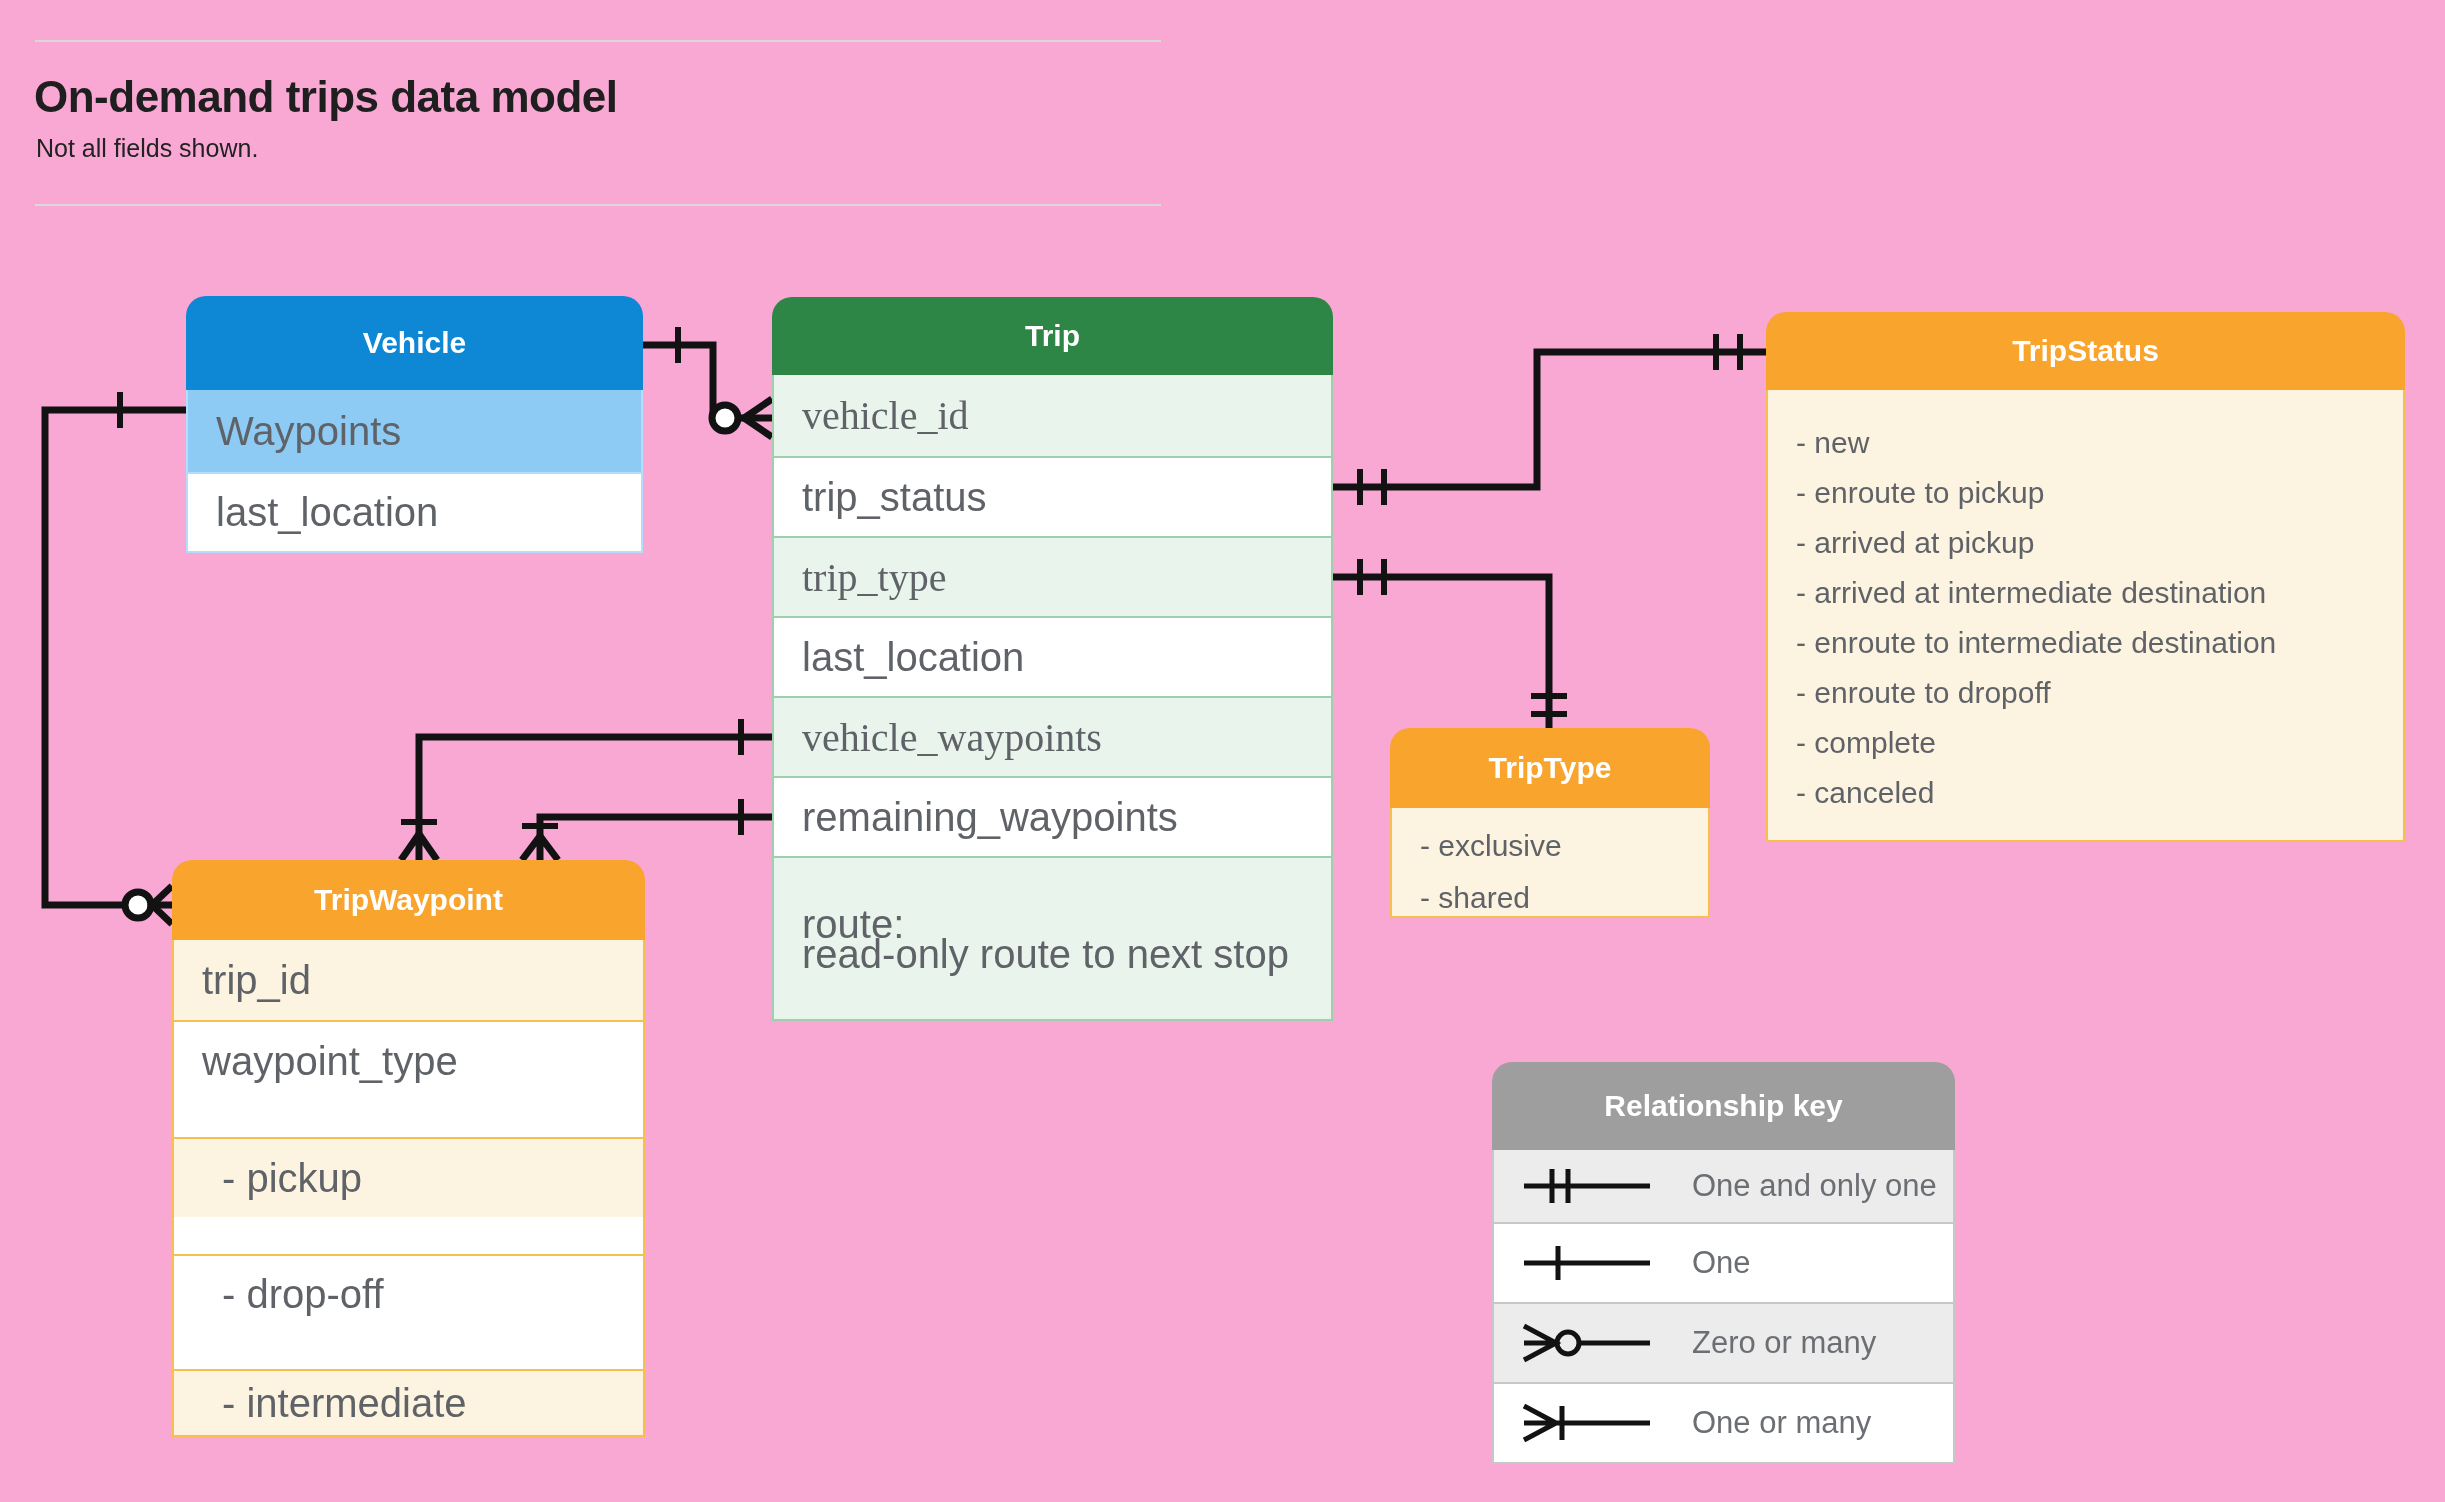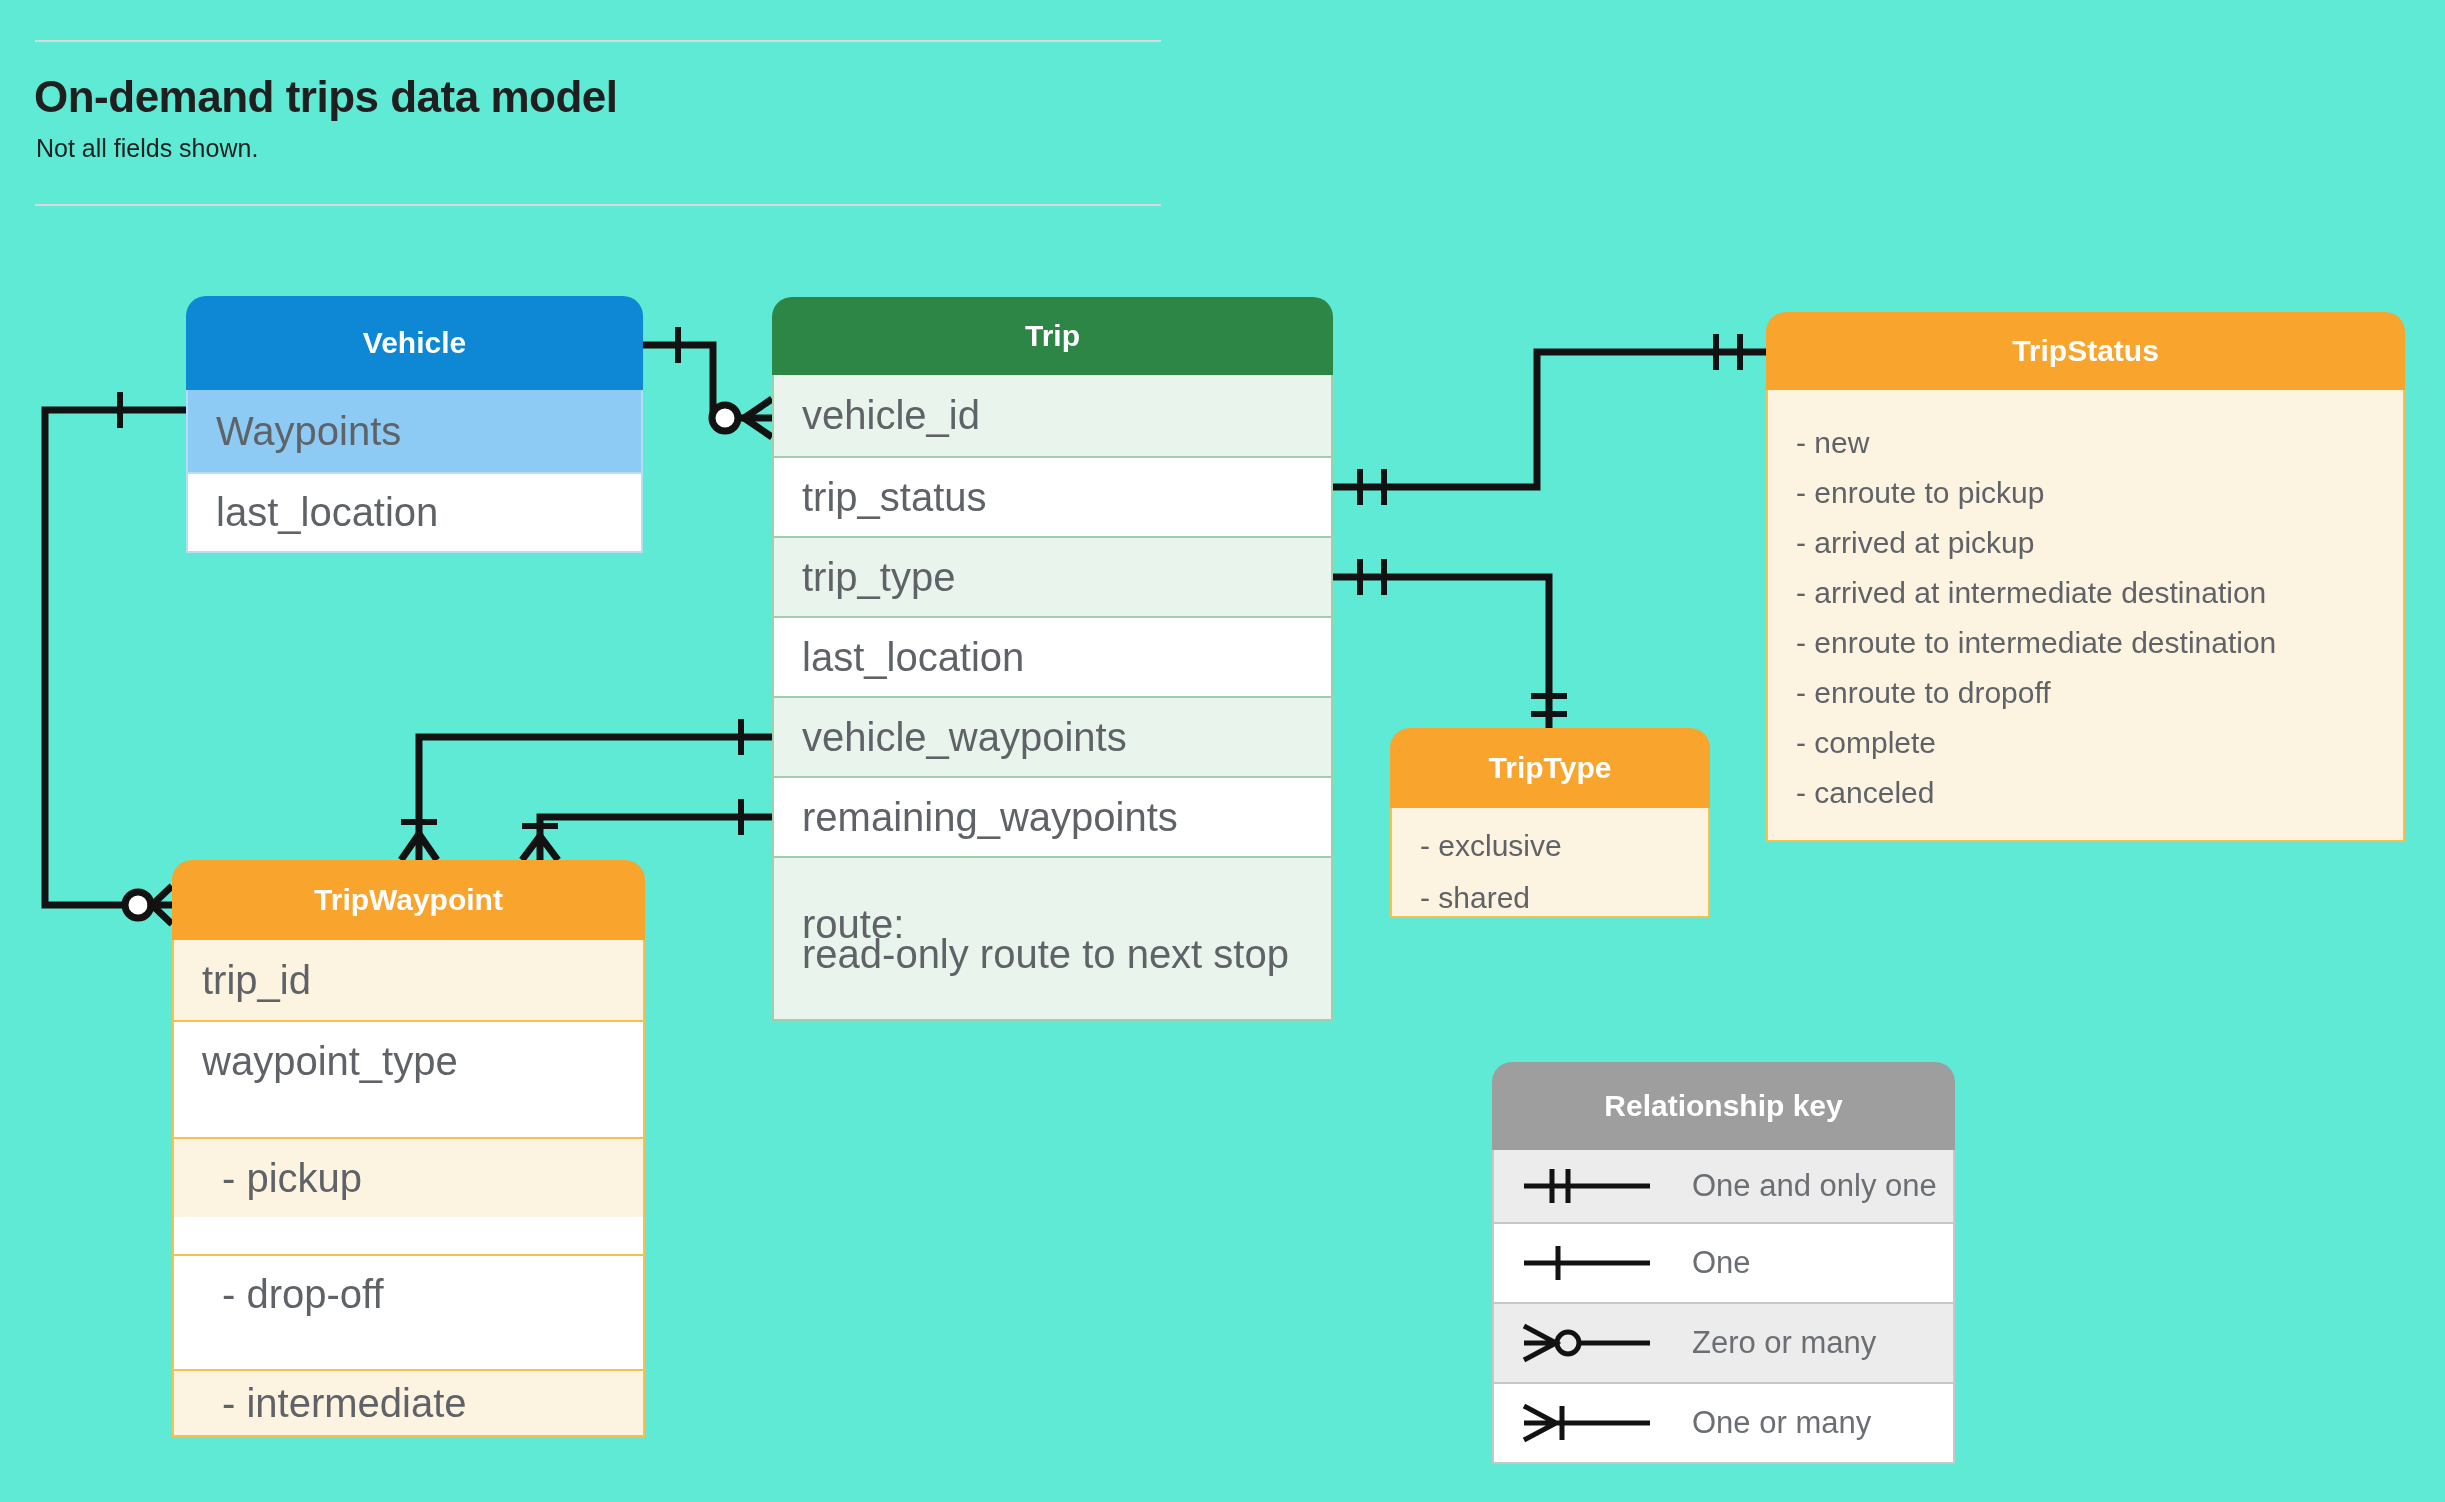--- a/index.html
+++ b/index.html
@@ -6,21 +6,21 @@
     --blue-header:#0e87d5; --blue-row:#8dcaf4; --blue-border:#b5dcf8;
     --green-header:#2e8646; --green-row:#e9f4ec; --green-border:#a0cfae;
     --orange-header:#f9a42d; --orange-row:#fdf3e1; --orange-border:#f7bf4e;
     --gray-header:#9e9e9e; --gray-row:#ececec; --gray-border:#c7c7c7;
     --text:#5f6368; --title-text:#1f1f1f; --wire:#121212;
   }
   *{margin:0;padding:0;box-sizing:border-box;}
   html,body{background:#ffffff;}
   body{width:2445px;height:1502px;overflow:hidden;
        font-family:"Liberation Sans","DejaVu Sans",sans-serif;}
-  #canvas{position:relative;width:2445px;height:1502px;background:#5eead4;}
+  #canvas{position:relative;width:2445px;height:1502px;background:#f9a8d4;}
 
   
   .rule{position:absolute;height:2px;background:#d9d9d9;}
   #rule-top{left:35px;top:40px;width:1126px;}
   #rule-bottom{left:35px;top:204px;width:1126px;}
   #page-title{position:absolute;left:34px;top:72px;font-size:44px;font-weight:bold;
               color:var(--title-text);letter-spacing:-0.5px;}
   #page-subtitle{position:absolute;left:36px;top:134px;font-size:25px;color:#222;}
 
   
@@ -40,21 +40,21 @@
   #vehicle .e-body{border:2px solid var(--blue-border);border-top:none;}
   #vehicle .row-waypoints{height:82px;background:var(--blue-row);}
   #vehicle .row-last-location{height:79px;border-top:2px solid var(--blue-border);}
 
   
   #trip{left:772px;top:297px;width:561px;}
   #trip .e-header{height:78px;background:var(--green-header);}
   #trip .e-body{border:2px solid var(--green-border);border-top:none;}
   #trip .e-row{height:80px;border-top:2px solid var(--green-border);}
   #trip .e-row:first-child{border-top:none;height:81px;}
-  #trip .e-row.alt{background:var(--green-row);}
+  #trip .e-row.alt{background:var(--green-row);font-family:Liberation Serif, serif;}
   #trip .row-route{height:163px;flex-direction:column;align-items:flex-start;
                    justify-content:center;background:var(--green-row);
                    border-top:2px solid var(--green-border);}
   #trip .row-route div{line-height:30px;}
 
   
   #trip-status{left:1766px;top:312px;width:639px;}
   #trip-status .e-header{height:78px;background:var(--orange-header);}
   #trip-status .e-body{height:452px;background:var(--orange-row);
                        border:2px solid var(--orange-border);border-top:none;

